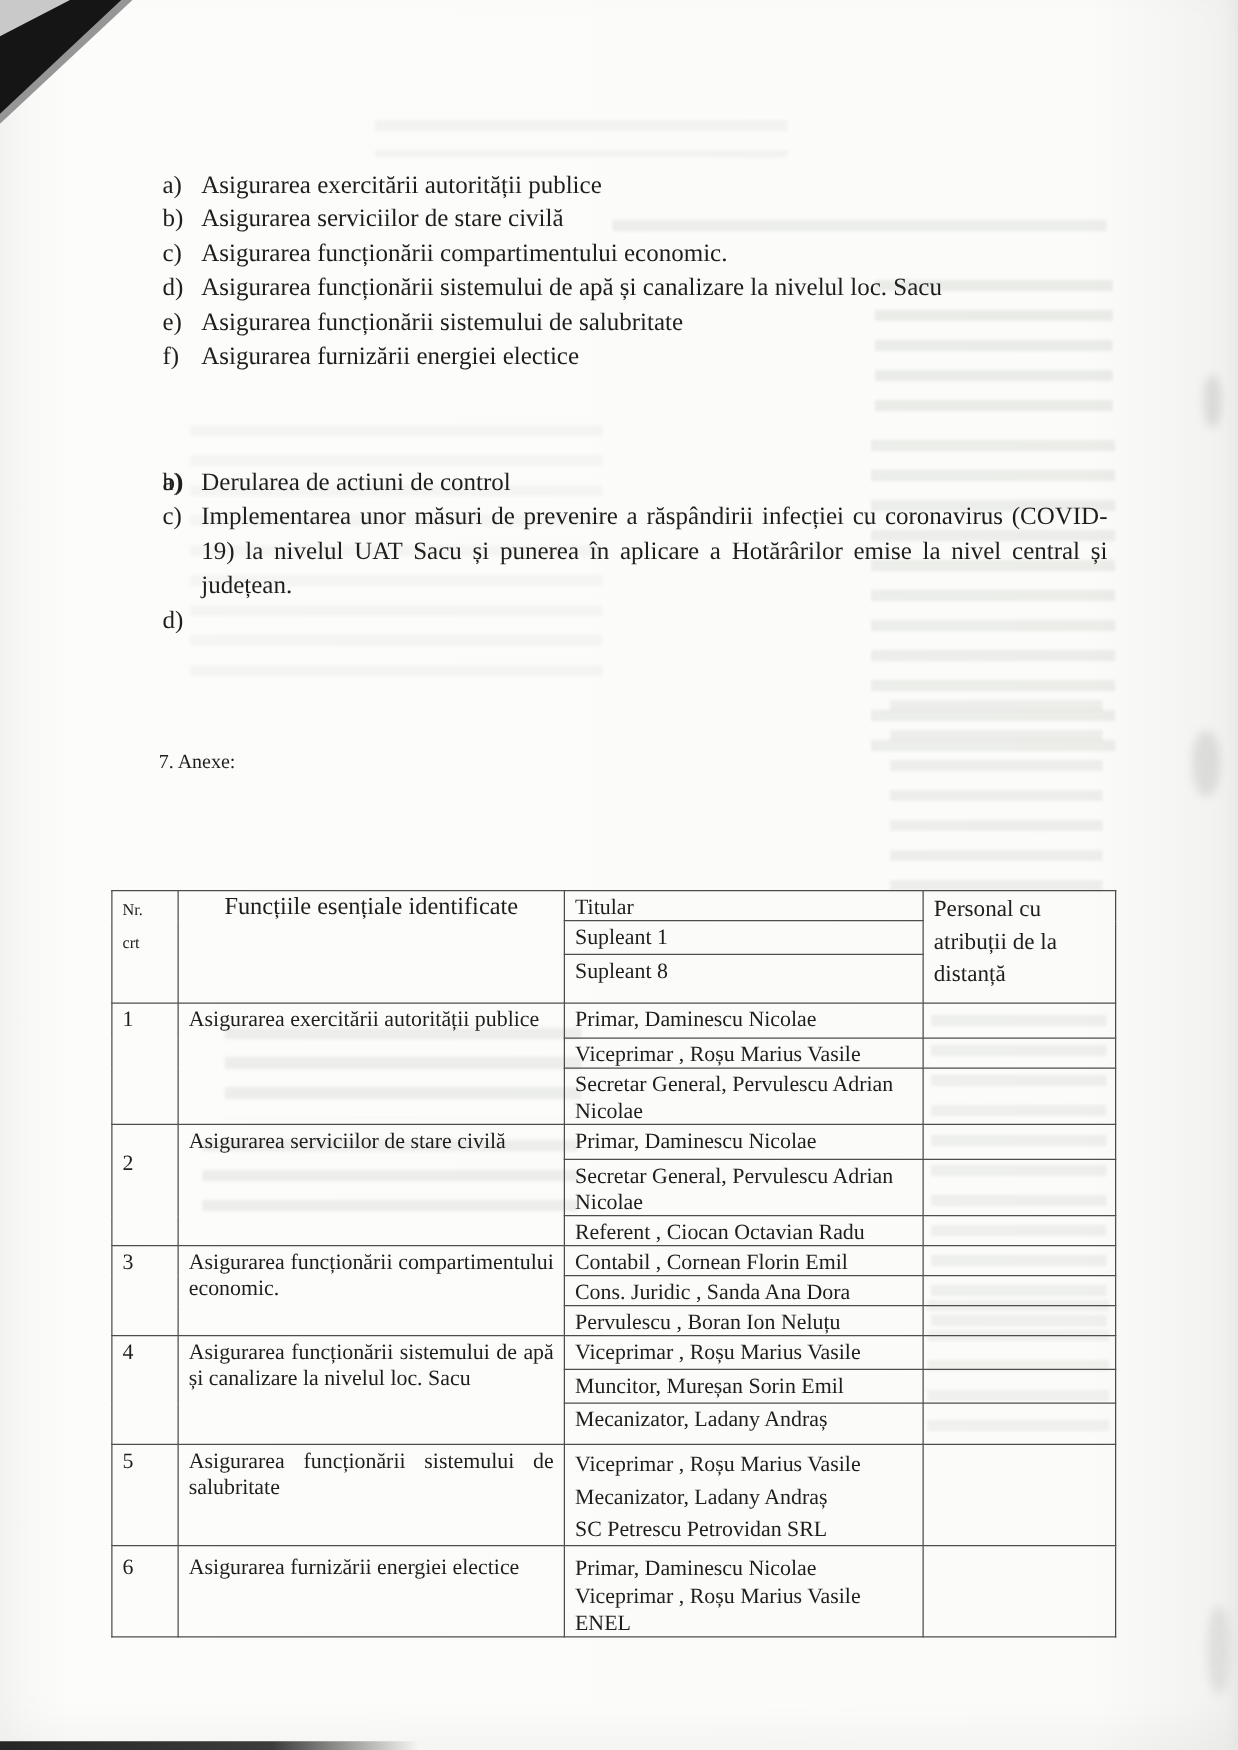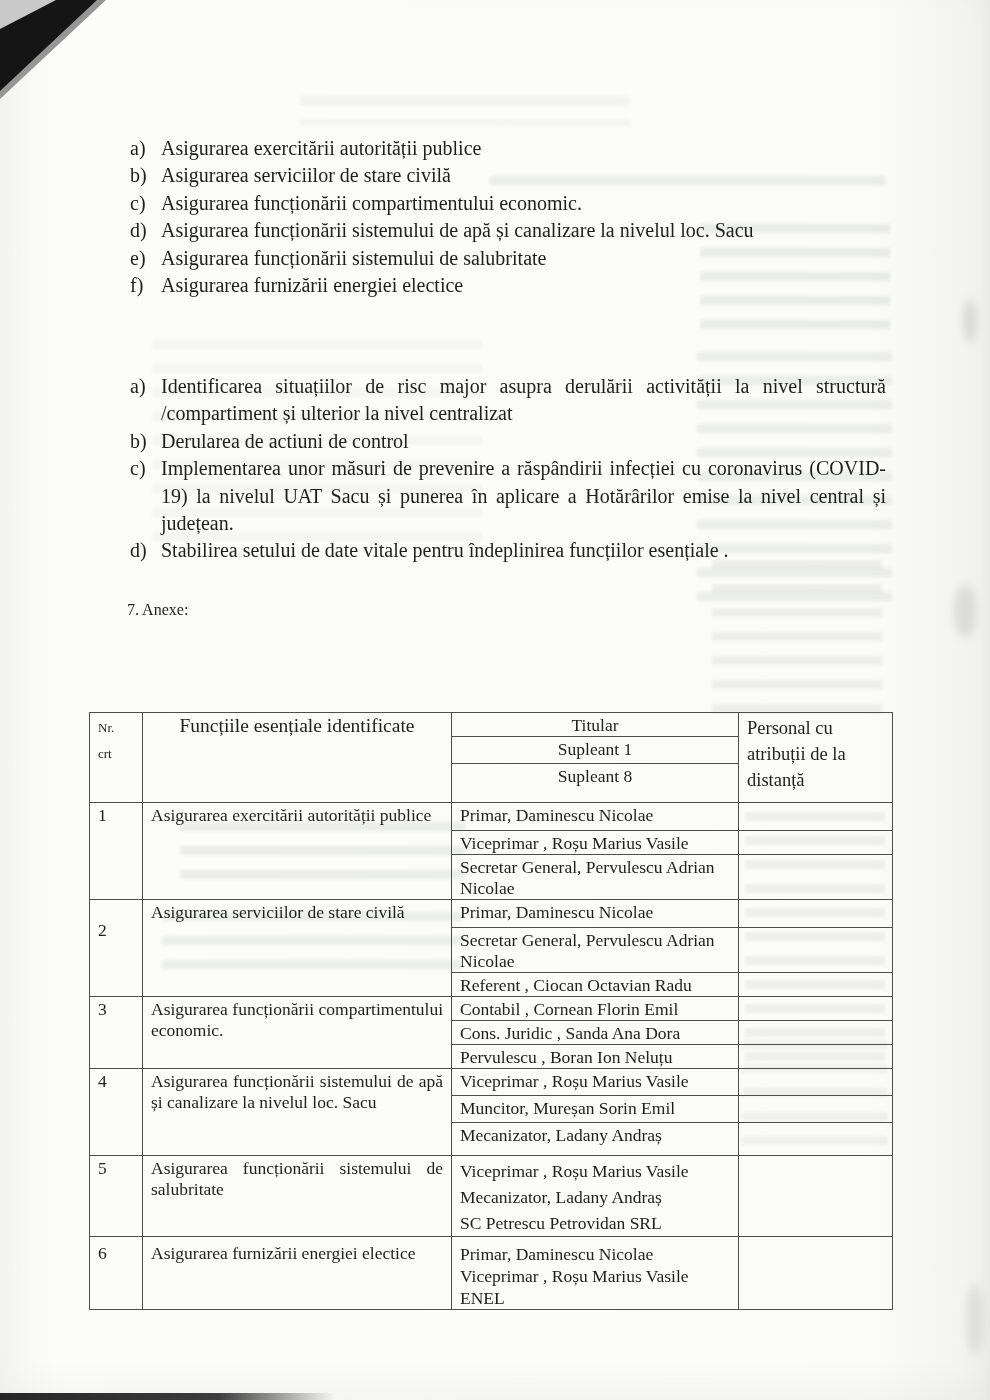--- a/index.html
+++ b/index.html
@@ -31,21 +31,21 @@
   .just .li { text-align: justify; }
   .plain-line { position:absolute; font-size:16px; }
   .caption { position:absolute; font-size:20px; line-height:27.4px; text-align:justify; }
   
   table.annex { position:absolute; border-collapse:collapse; table-layout:fixed;
     font-size:17.5px; line-height:21px; }
   table.annex td { border:1px solid #4d4d4d; vertical-align:top; padding:2px 8px 0 8px;
     overflow:hidden; }
   td.cell-nr { padding-left:11px; }
   td.cell-fn { text-align:justify; padding-right:6px; }
-  td.cell-hd { text-align:center; }
+  td.cell-hd { text-align:left; }
   td.cell-personal-hd { text-align:left; vertical-align:middle; font-size:18.5px; line-height:26px; }
   td.cell-fn-hd { text-align:center; font-size:19.5px; padding-top:4px; }
   td.cell-nr-hd { font-size:13px; line-height:26px; padding-top:4px; }
   .prelined { white-space:pre-line; }
   .persons-block { line-height:26px; }
   .lh22 { line-height:22px; }
   .pt20 { padding-top:20px !important; }
   .pt6 { padding-top:6px !important; }
 </style>
 </head>
@@ -78,24 +78,24 @@
     <div class="li"><span class="lbl">a)</span><span>Asigurarea exercitării autorității publice</span></div>
     <div class="li"><span class="lbl">b)</span><span>Asigurarea serviciilor de stare civilă</span></div>
     <div class="li"><span class="lbl">c)</span><span>Asigurarea funcționării compartimentului economic.</span></div>
     <div class="li"><span class="lbl">d)</span><span>Asigurarea funcționării sistemului de apă și canalizare la nivelul loc. Sacu</span></div>
     <div class="li"><span class="lbl">e)</span><span>Asigurarea funcționării sistemului de salubritate</span></div>
     <div class="li"><span class="lbl">f)</span><span>Asigurarea furnizării energiei electice</span></div>
   </div>
 
 
   <div class="doc-list just" style="top:373px;left:130px;width:756px">
-    <div class="li"><span class="lbl">a)</span><span>Identificarea situațiilor de risc major asupra derulării activității la nivel structură /compartiment și ulterior la nivel centralizat</span></div>
+    <div class="li"><span class="lbl">a)</span></div>
     <div class="li"><span class="lbl">b)</span><span>Derularea de actiuni de control</span></div>
     <div class="li"><span class="lbl">c)</span><span>Implementarea unor măsuri de prevenire a răspândirii infecției cu coronavirus (COVID-19) la nivelul UAT Sacu și punerea în aplicare a Hotărârilor emise la nivel central și județean.</span></div>
-    <div class="li"><span class="lbl">d)</span><span>Stabilirea setului de date vitale pentru îndeplinirea funcțiilor esențiale .</span></div>
+    <div class="li"><span class="lbl">d)</span></div>
   </div>
 
   <div class="plain-line" style="top:601px;left:127px">7. Anexe:</div>
 
 
   <table class="annex" style="top:712px;left:89px;width:803px">
     <colgroup>
         <col style="width:53px">
         <col style="width:309px">
         <col style="width:287px">

